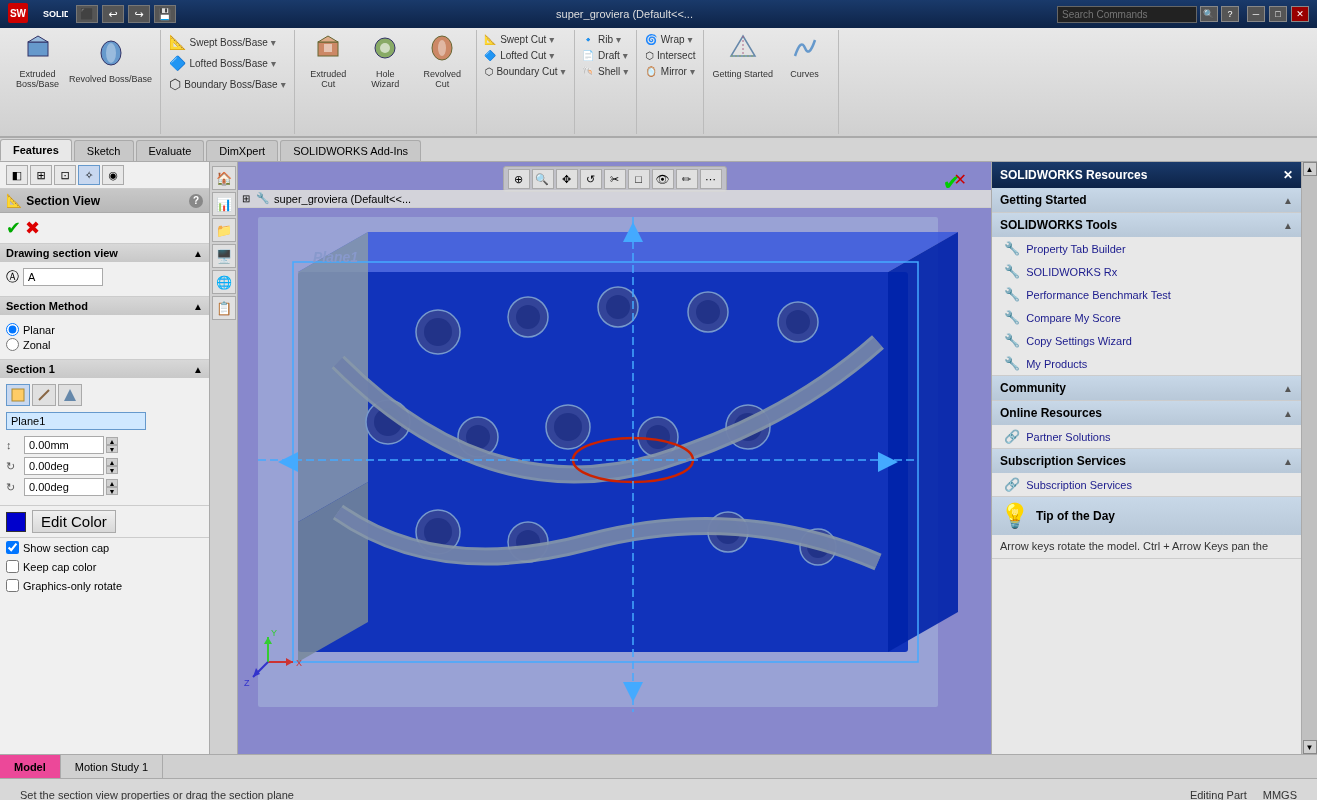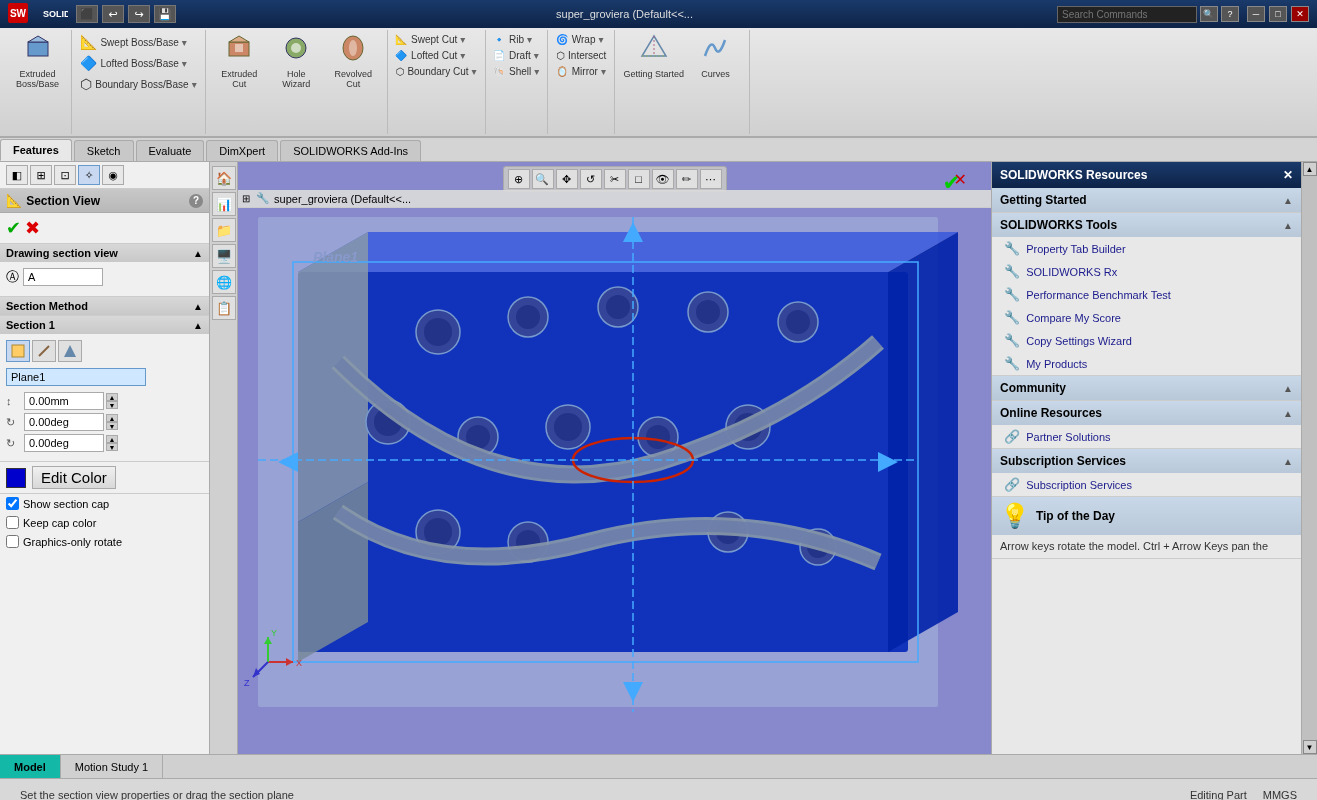--- a/index.html
+++ b/index.html
@@ -368,21 +368,21 @@
     .bottom-tab {
       padding: 3px 14px;
       font-size: 11px;
       cursor: pointer;
       border-right: 1px solid #aaa;
       height: 100%;
       display: flex;
       align-items: center;
     }
     .bottom-tab.active {
-      background: #14b8a6;
+      background: #ec4899;
       font-weight: bold;
       text-align: center;
     }
 
     
     #status-bar {
       height: 32px;
       background: #d8d8d8;
       border-top: 1px solid #aaa;
       display: flex;
@@ -499,20 +499,30 @@
     <div class="toolbar-row">
       <div class="toolbar-btn">
         <div class="icon">
           <svg width="28" height="28" viewBox="0 0 28 28">
               <rect x="4" y="8" width="20" height="14" fill="#6699cc" stroke="#336"></rect>
               <polygon points="4,8 14,2 24,8" fill="#99bbdd" stroke="#336"></polygon>
             </svg>
         </div>
         <div class="label">Extruded<br>Boss/Base</div>
       </div>
+      <div class="toolbar-btn">
+        <div class="icon">
+          <svg width="28" height="28" viewBox="0 0 28 28">
+              <ellipse cx="14" cy="14" rx="10" ry="12" fill="#6699cc" stroke="#336"></ellipse>
+              <ellipse cx="14" cy="14" rx="5" ry="10" fill="#99bbdd"></ellipse>
+            </svg>
+        </div>
+        <div class="label">Revolved
+Boss/Base</div>
+      </div>
     </div>
   </div>
 
   <div class="toolbar-group">
     <div class="toolbar-sm-btn">
       <span class="icon">📐</span>
       <span>Swept Boss/Base</span>
       <span style="color:#666;">▾</span>
     </div>
     <div class="toolbar-sm-btn">
@@ -682,20 +692,30 @@
           <span style="font-size:13px;">Ⓐ</span>
           <input type="text" class="text-input" value="A" style="">
         </div>
       </div>
     </div>
 
     <div class="panel-section">
       <div class="panel-section-header">
         <span>Section Method</span>
         <span class="panel-collapse">▲</span>
+      </div>
+      <div class="section-body">
+        <div class="radio-row">
+          <input type="radio" name="section-method" checked="" style="">
+          <label>Planar</label>
+        </div>
+        <div class="radio-row">
+          <input type="radio" name="section-method" style="">
+          <label>Zonal</label>
+        </div>
       </div>
     </div>
 
     <div class="panel-section">
       <div class="panel-section-header">
         <span>Section 1</span>
         <span class="panel-collapse">▲</span>
       </div>
       <div class="section-body">
         <div class="icon-row">

